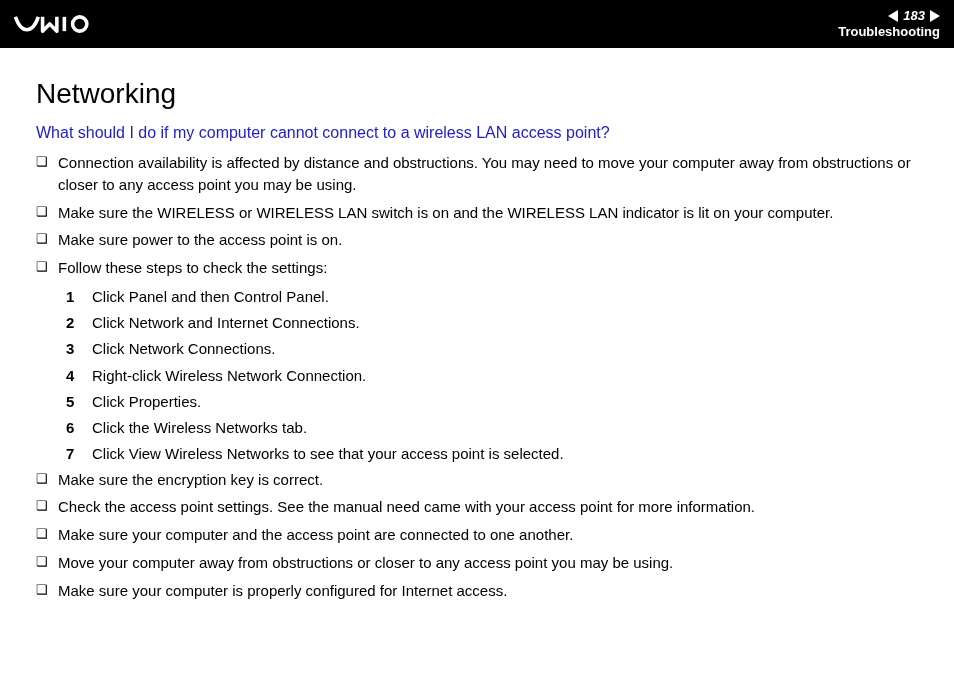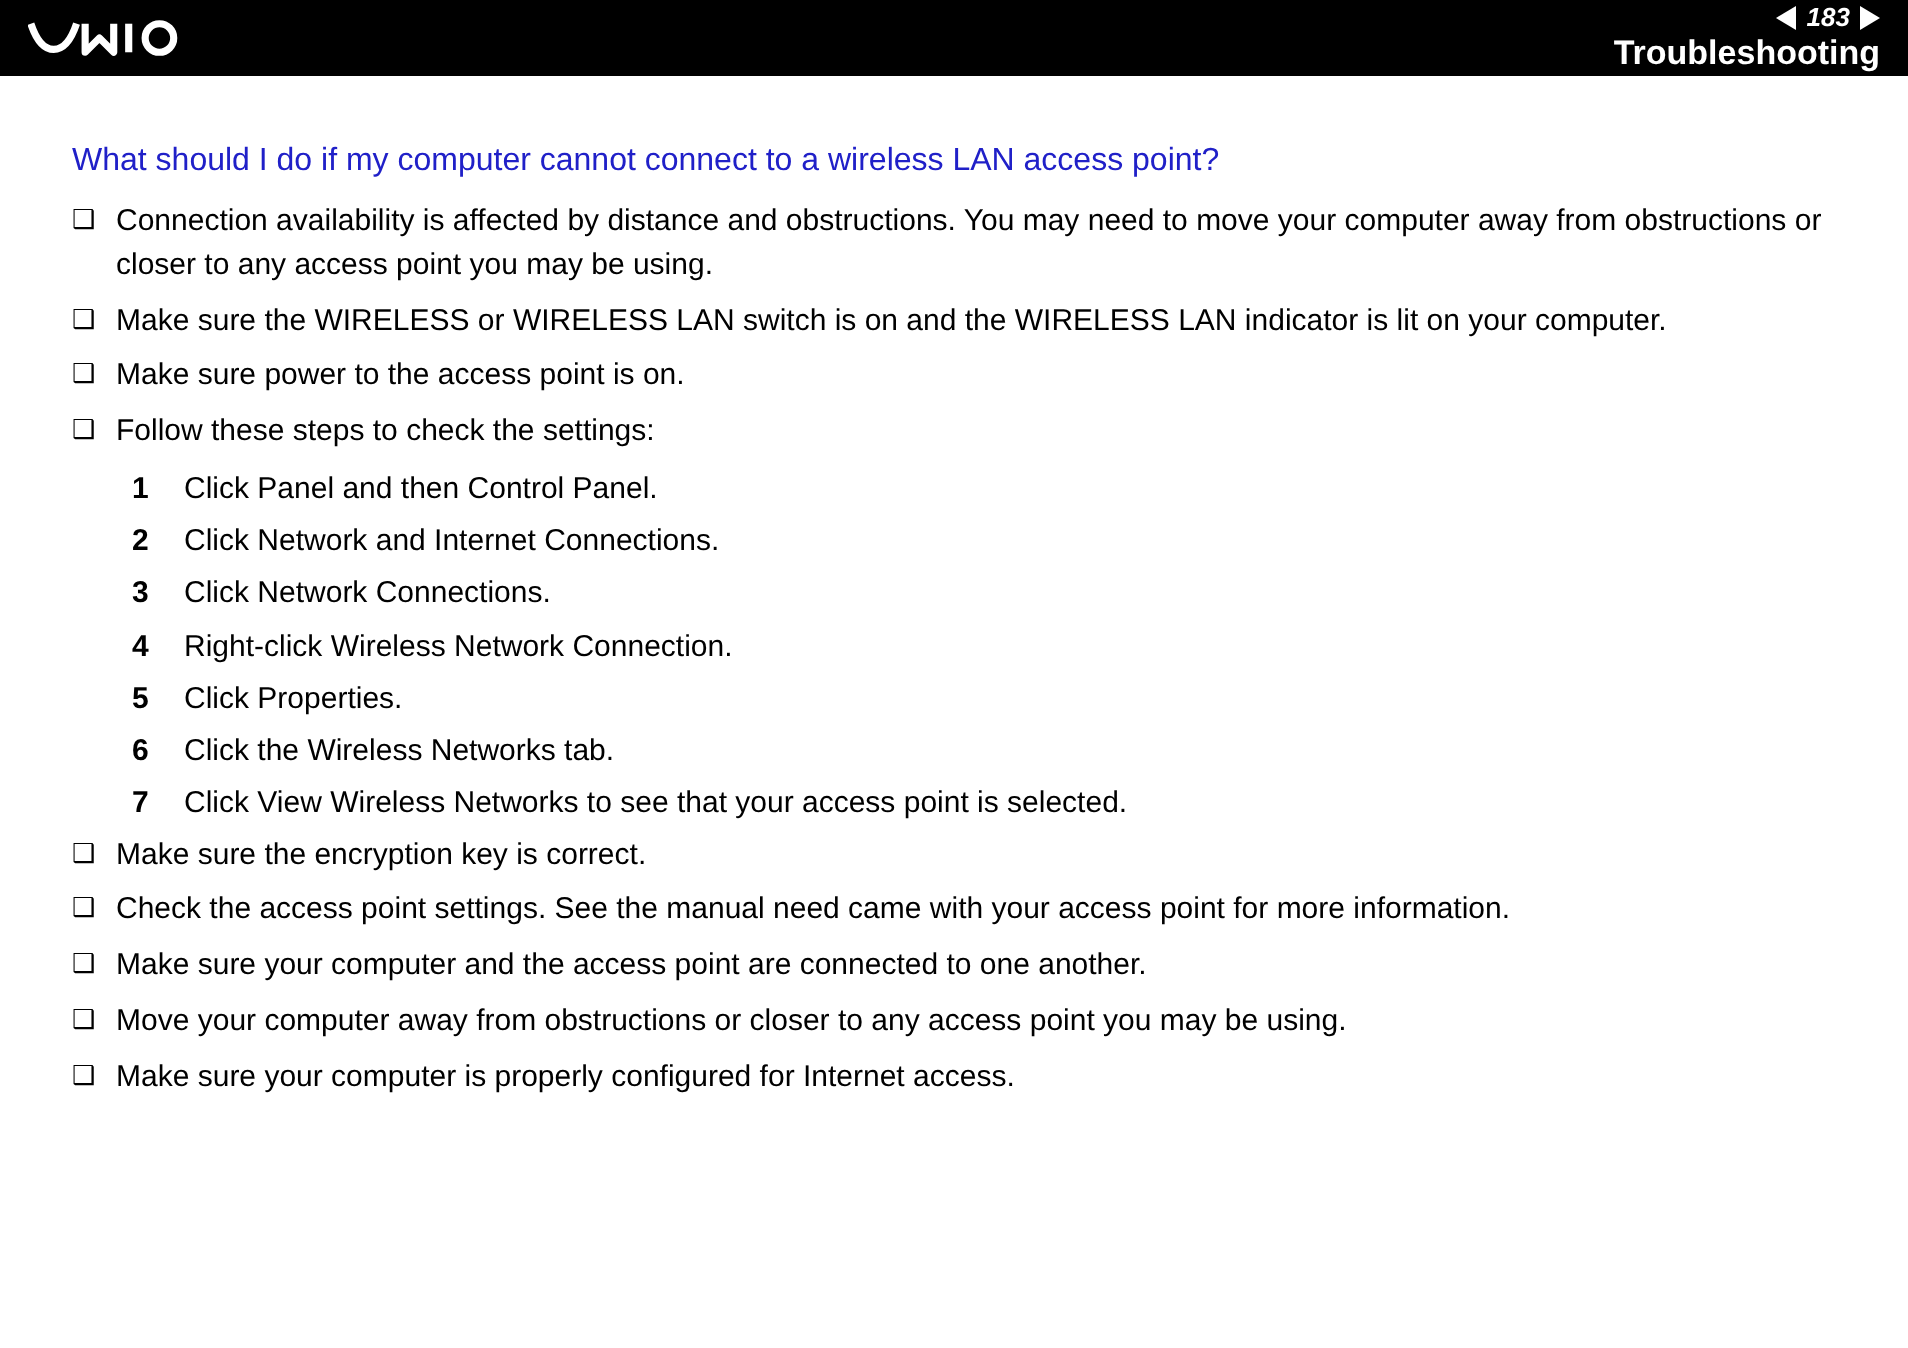--- a/index.html
+++ b/index.html
@@ -1,26 +1,26 @@
 <!DOCTYPE html>
 <html><head>
 <meta charset="utf-8">
 <style>
   * { margin: 0; padding: 0; box-sizing: border-box; }
   body { font-family: Arial, Helvetica, sans-serif; background: #fff; width: 954px; height: 674px; overflow: hidden; }
-  .header { background: #000; color: #fff; height: 38px; display: flex; align-items: center; justify-content: space-between; padding: 0 14px 0 14px; }
+  .header { background: #000; color: #fff; height: 48px; display: flex; align-items: center; justify-content: space-between; padding: 0 14px 0 14px; }
   .logo { display: flex; align-items: center; }
   .logo svg { height: 20px; }
   .header-right { text-align: right; font-size: 12px; line-height: 1.1; }
   .page-nav { display: flex; align-items: center; justify-content: flex-end; gap: 2px; font-style: italic; font-weight: bold; font-size: 13px; }
   .arrow-left, .arrow-right { display:inline-block; width:0; height:0; border-top:6px solid transparent; border-bottom:6px solid transparent; }
   .arrow-left { border-right:10px solid #fff; }
   .arrow-right { border-left:10px solid #fff; }
   .page-num { padding: 0 3px; }
-  .section-name { font-weight: bold; font-size: 17px; margin-top:2px;}
+  .section-name { font-weight: bold; font-size: 13px; margin-top:2px;}
   .content { padding: 30px 36px 0 36px; color: #000; }
   h1 { font-weight: normal; font-size: 28px; margin-bottom: 14px; }
   h2 { font-weight: normal; font-size: 16px; color: #2020c8; margin-bottom: 10px; margin-top: 4px; }
   .bullet-list { list-style: none; }
   .bullet-list > li { display: flex; align-items: flex-start; font-size: 15px; line-height: 1.45; margin-bottom: 6px; }
   .bullet-list .sq { flex: 0 0 22px; font-size: 13px; line-height: 1.6; }
   .bullet-list .txt { flex: 1; }
   .num-list { list-style: none; margin-left: 30px; margin-top: 2px; }
   .num-list li { display: flex; align-items: flex-start; font-size: 15px; line-height: 1.55; margin-bottom: 3px; }
   .num-list .n { flex: 0 0 26px; font-weight: bold; }
@@ -43,20 +43,21 @@
     <div class="page-nav">
       <span class="arrow-left"></span>
       <span class="page-num">183</span>
       <span class="arrow-right"></span>
     </div>
     <div class="section-name">Troubleshooting</div>
   </div>
 </div>
 
 <div class="content">
+  <h1>Networking</h1>
 
   <h2>What should I do if my computer cannot connect to a wireless LAN access point?</h2>
   <ul class="bullet-list">
     <li>
         <span class="sq">❑</span>
         <span class="txt">Connection availability is affected by distance and obstructions. You may need to move your computer away from obstructions or closer to any access point you may be using.</span>
       </li>
     <li>
         <span class="sq">❑</span>
         <span class="txt"><span>Make sure the </span><b>WIRELESS</b><span> or </span><b>WIRELESS LAN</b><span> switch is on and the WIRELESS LAN indicator is lit on your computer.</span></span>

